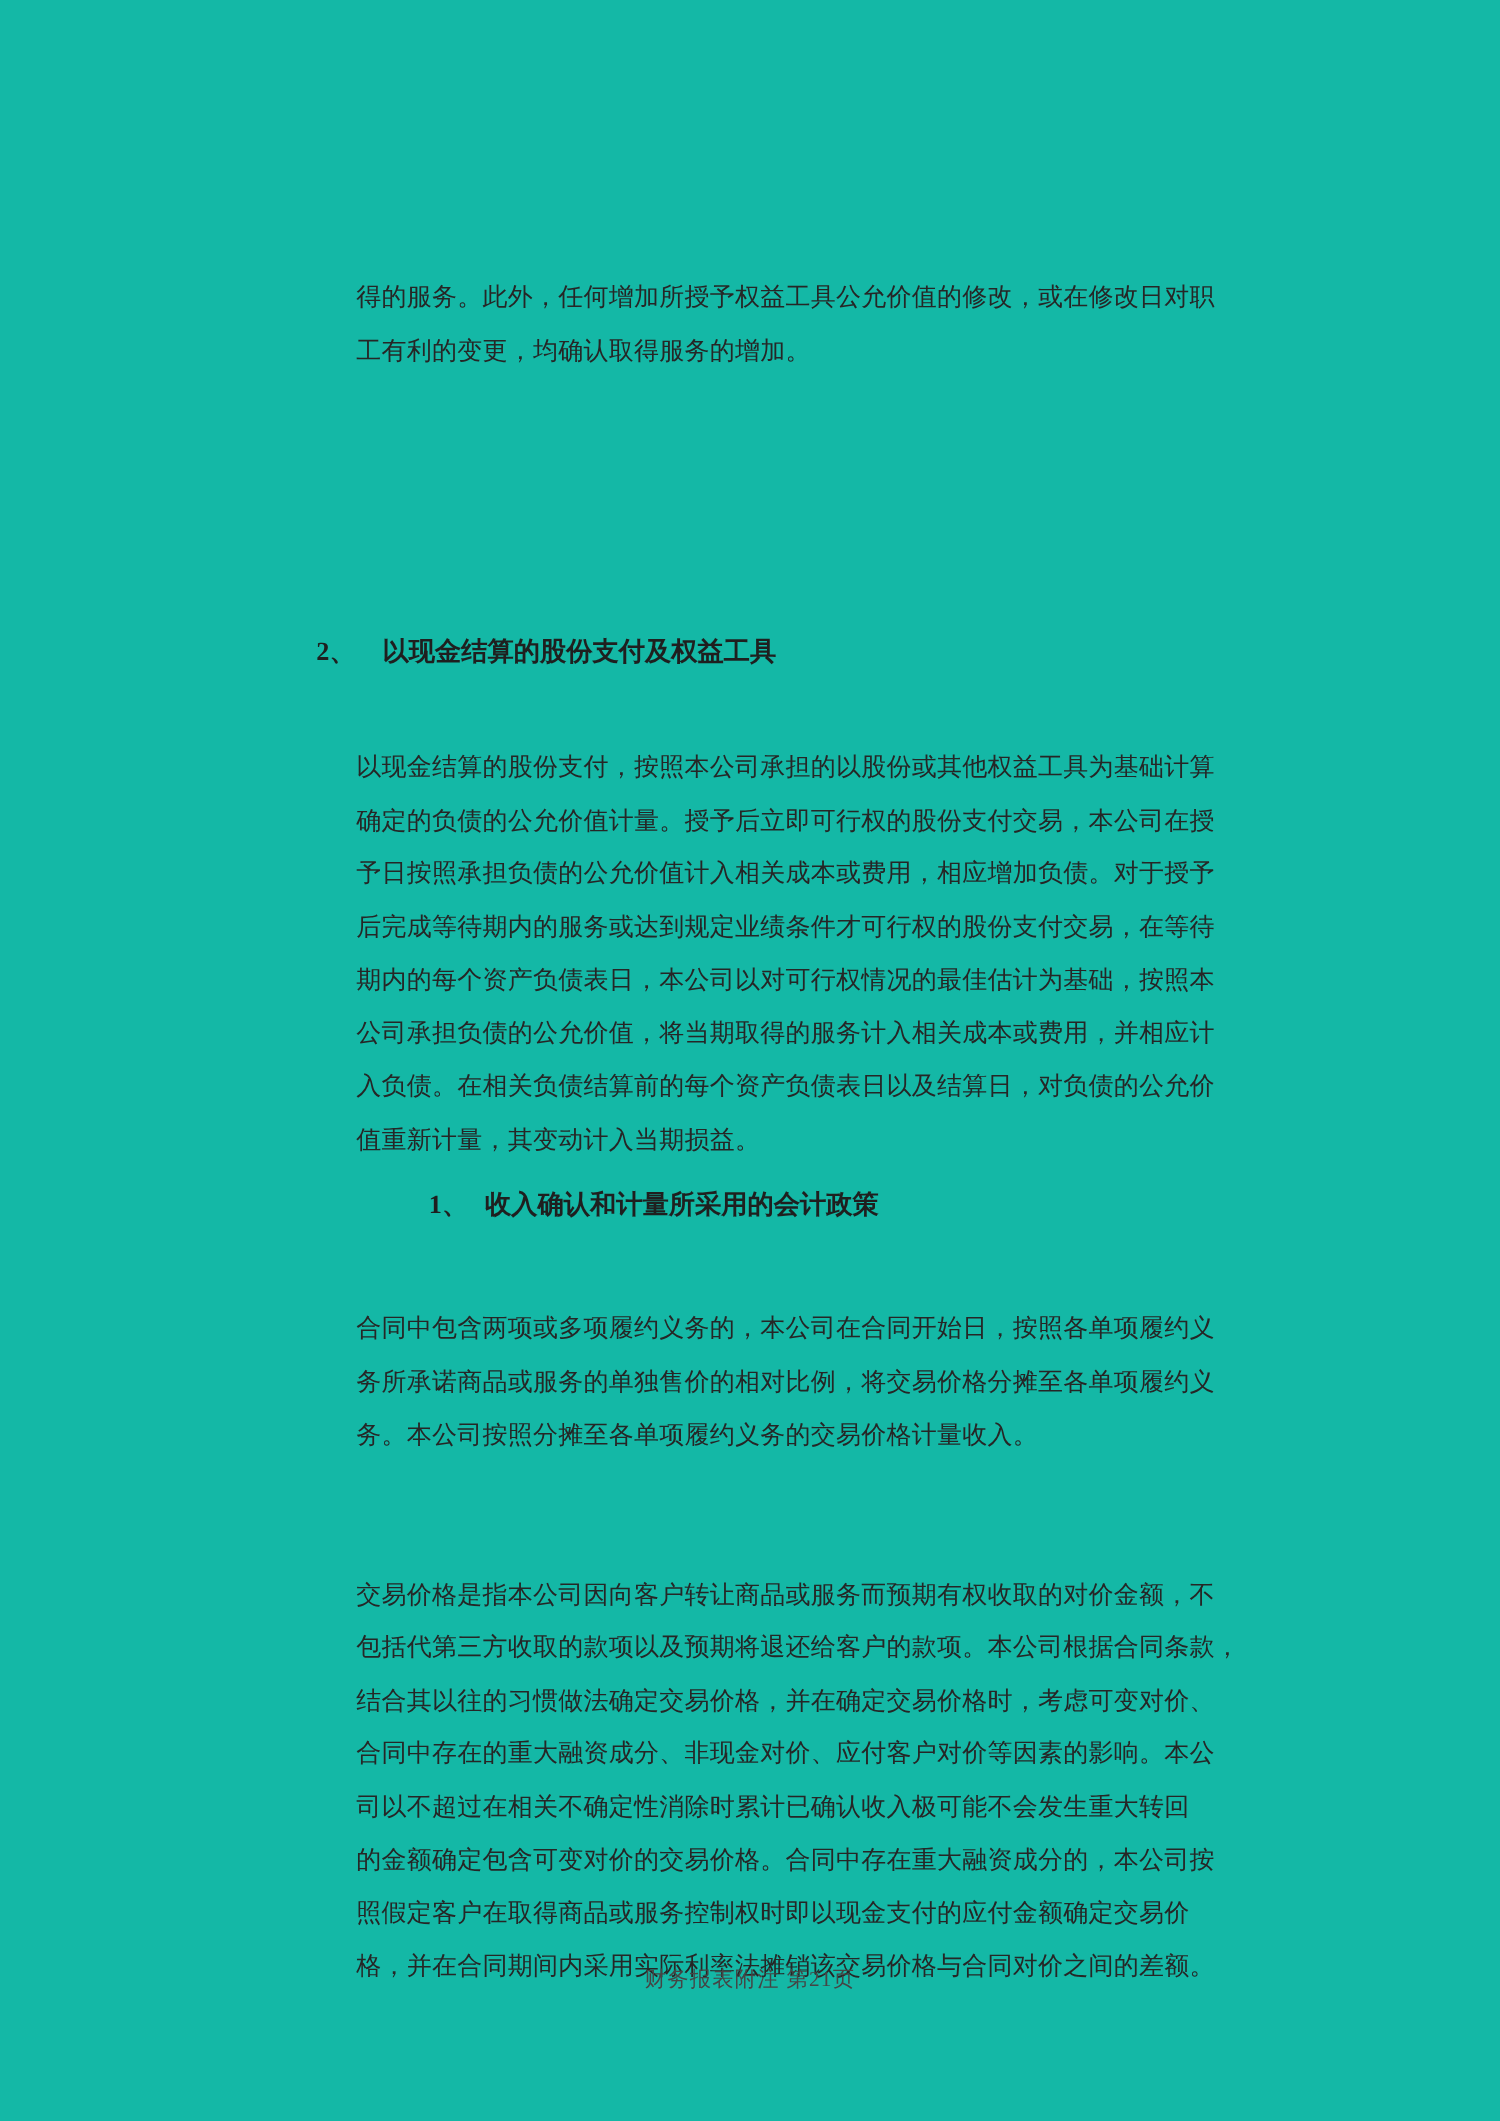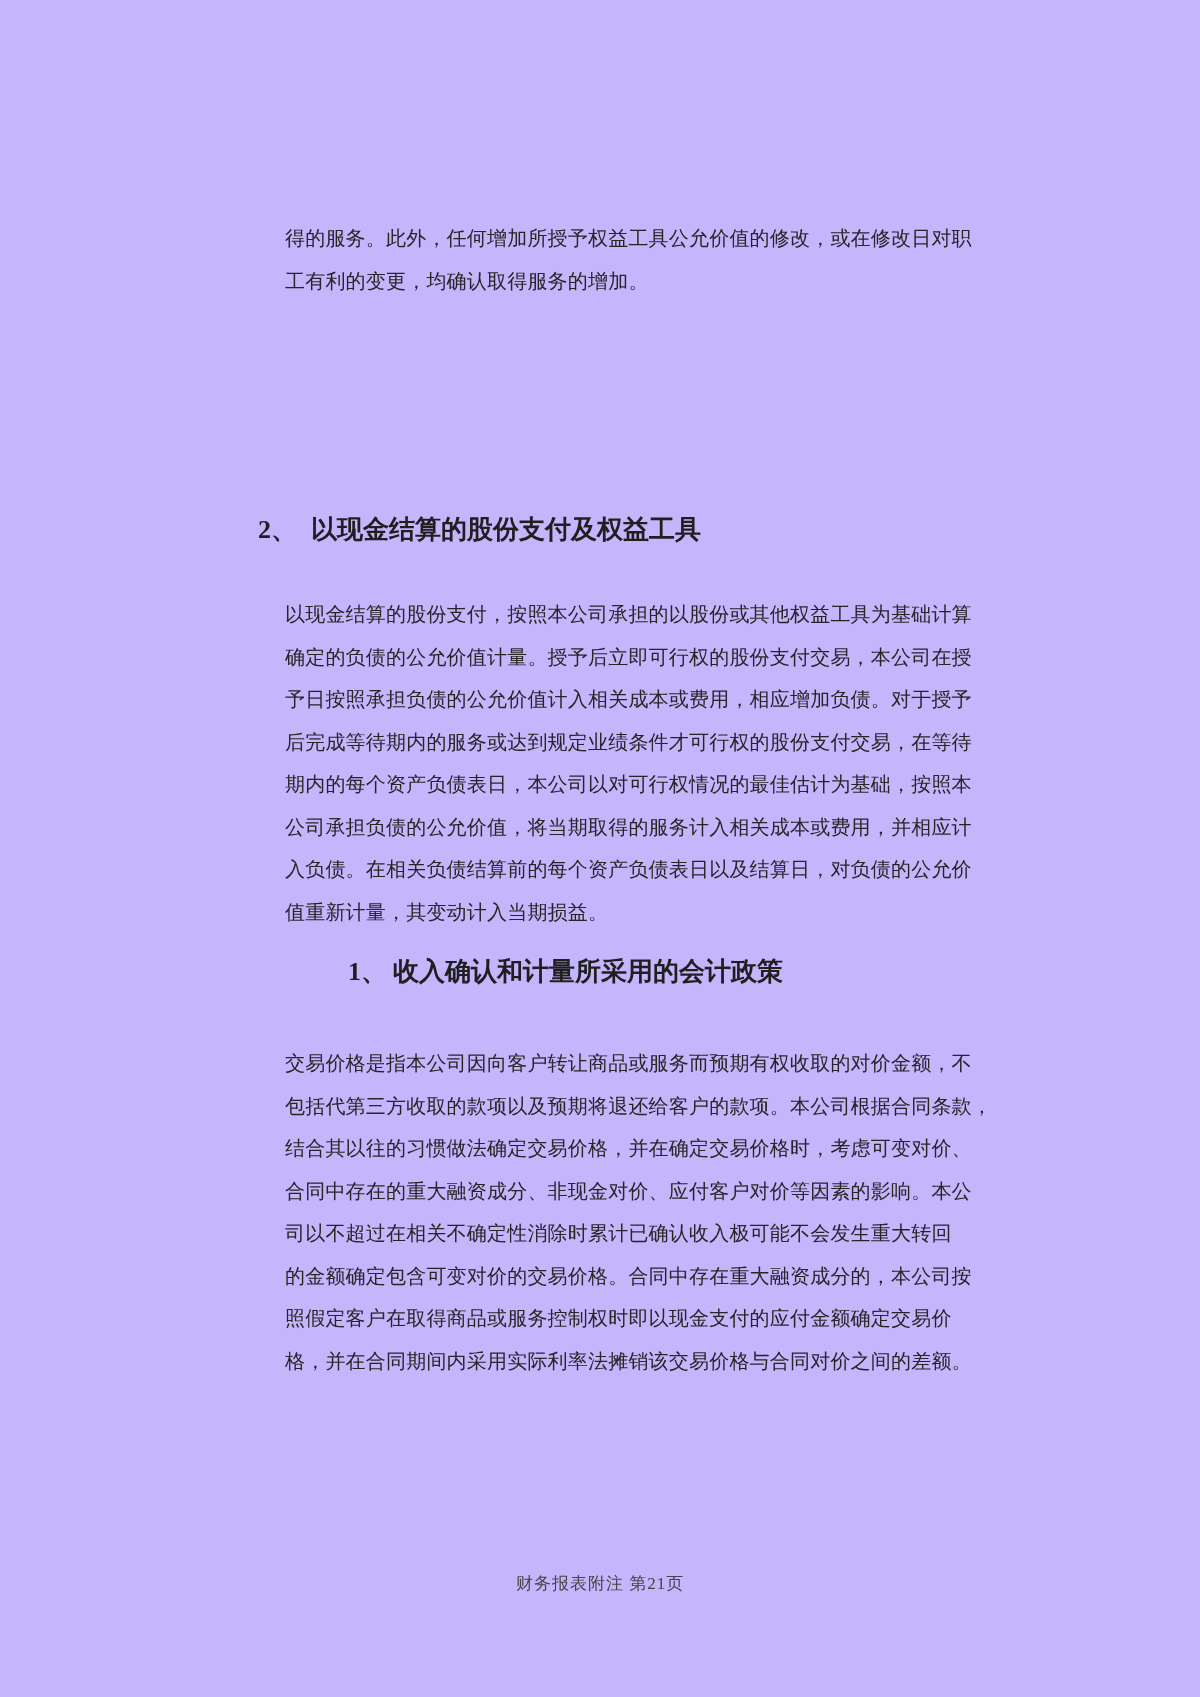--- a/index.html
+++ b/index.html
@@ -4,40 +4,40 @@
 <style>
   html, body {
     margin: 0;
     padding: 0;
     background: #ffffff;
   }
   .page {
     position: relative;
     width: 1200px;
     height: 1697px;
-    background: #c4b5fd;
+    background: #14b8a6;
     font-family: "Liberation Serif", "DejaVu Serif", serif;
     color: #262626;
     overflow: hidden;
   }
   .textblock {
     position: absolute;
     width: 700px;
     font-size: 20px;
     line-height: 42.5px;
     white-space: pre;
     letter-spacing: 0.2px;
   }
   .textblock .para {
     white-space: pre;
   }
   .heading-row {
     position: absolute;
     font-weight: bold;
-    font-size: 26px;
+    font-size: 21px;
     color: #1f1f1f;
     white-space: pre;
   }
   .heading-row .num {
     display: inline-block;
   }
   #h2-row { left: 232px; top: 482px; }
   #h2-row .num { width: 53px; }
   #h25-row { left: 147px; top: 877px; font-size: 21.5px; }
   #h25-row .num { margin-right: 9px; }
@@ -81,20 +81,23 @@
 入负债。在相关负债结算前的每个资产负债表日以及结算日，对负债的公允价
 值重新计量，其变动计入当期损益。</div>
   </div>
 
 
   <div class="heading-row" id="h1-row">
     <span class="num">1、</span><span>收入确认和计量所采用的会计政策</span>
   </div>
 
   <div class="textblock" id="block-revenue">
+    <div class="para">合同中包含两项或多项履约义务的，本公司在合同开始日，按照各单项履约义
+务所承诺商品或服务的单独售价的相对比例，将交易价格分摊至各单项履约义
+务。本公司按照分摊至各单项履约义务的交易价格计量收入。</div>
     <div class="para">交易价格是指本公司因向客户转让商品或服务而预期有权收取的对价金额，不
 包括代第三方收取的款项以及预期将退还给客户的款项。本公司根据合同条款，
 结合其以往的习惯做法确定交易价格，并在确定交易价格时，考虑可变对价、
 合同中存在的重大融资成分、非现金对价、应付客户对价等因素的影响。本公
 司以不超过在相关不确定性消除时累计已确认收入极可能不会发生重大转回
 的金额确定包含可变对价的交易价格。合同中存在重大融资成分的，本公司按
 照假定客户在取得商品或服务控制权时即以现金支付的应付金额确定交易价
 格，并在合同期间内采用实际利率法摊销该交易价格与合同对价之间的差额。</div>
   </div>
 

